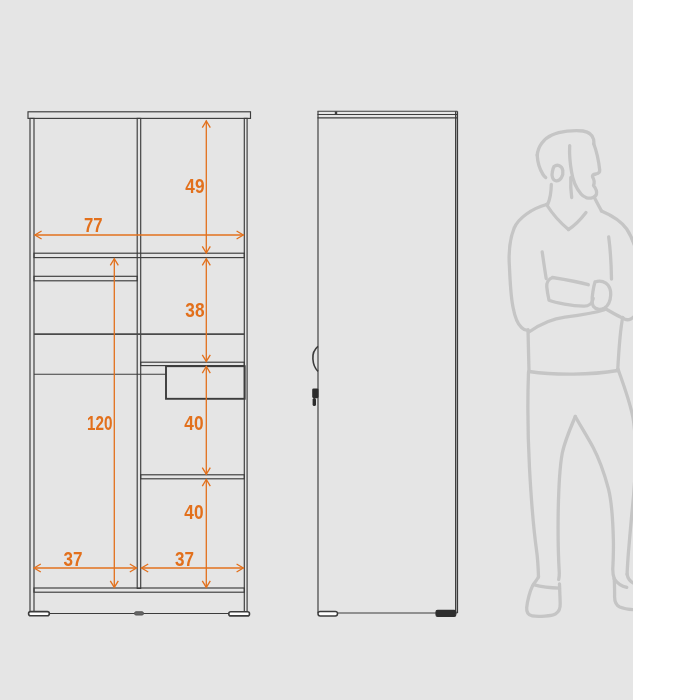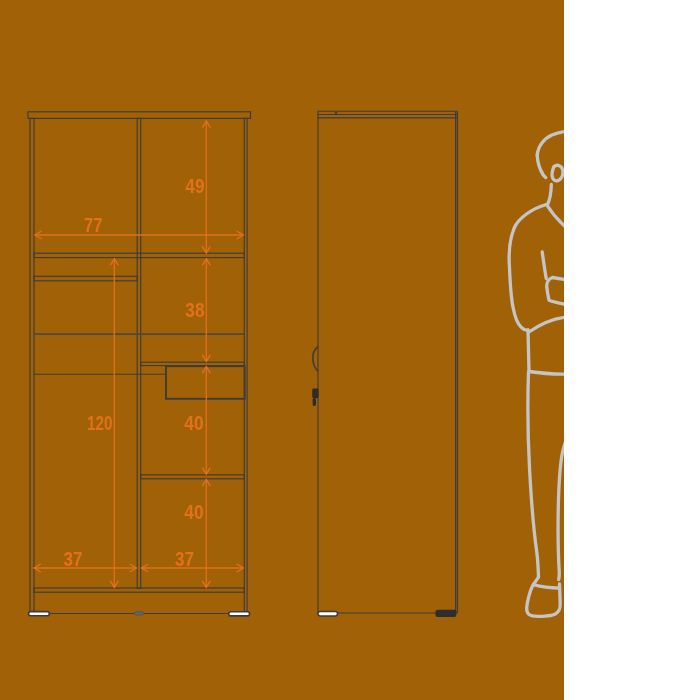--- a/index.html
+++ b/index.html
@@ -1,16 +1,16 @@
 <!DOCTYPE html>
 <html><head>
 <meta charset="utf-8">
 <style>
   html,body{margin:0;padding:0;background:#ffffff;}
-  .page{width:564px;height:700px;position:relative;overflow:hidden;background:#a16207;}
+  .page{width:633px;height:700px;position:relative;overflow:hidden;background:#e5e5e5;}
   svg{display:block;}
   text{font-family:"Liberation Sans",sans-serif;fill:#e2701c;font-weight:bold;}
 </style>
 </head>
 <body>
 <div class="page">
 <svg width="700" height="700" viewBox="0 0 700 700">
 <g stroke="#3c3c3c" stroke-width="1.15" fill="none">
 
   <rect x="28" y="111.8" width="222.5" height="6.6"></rect>

